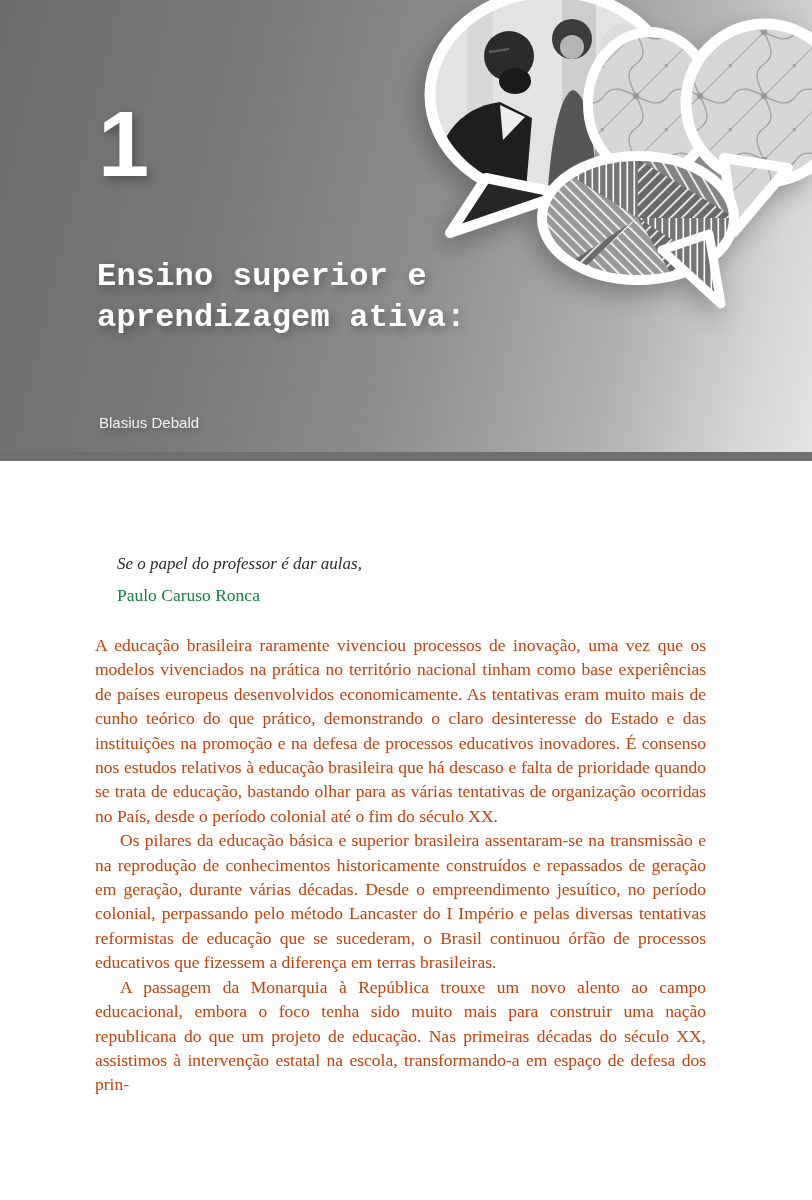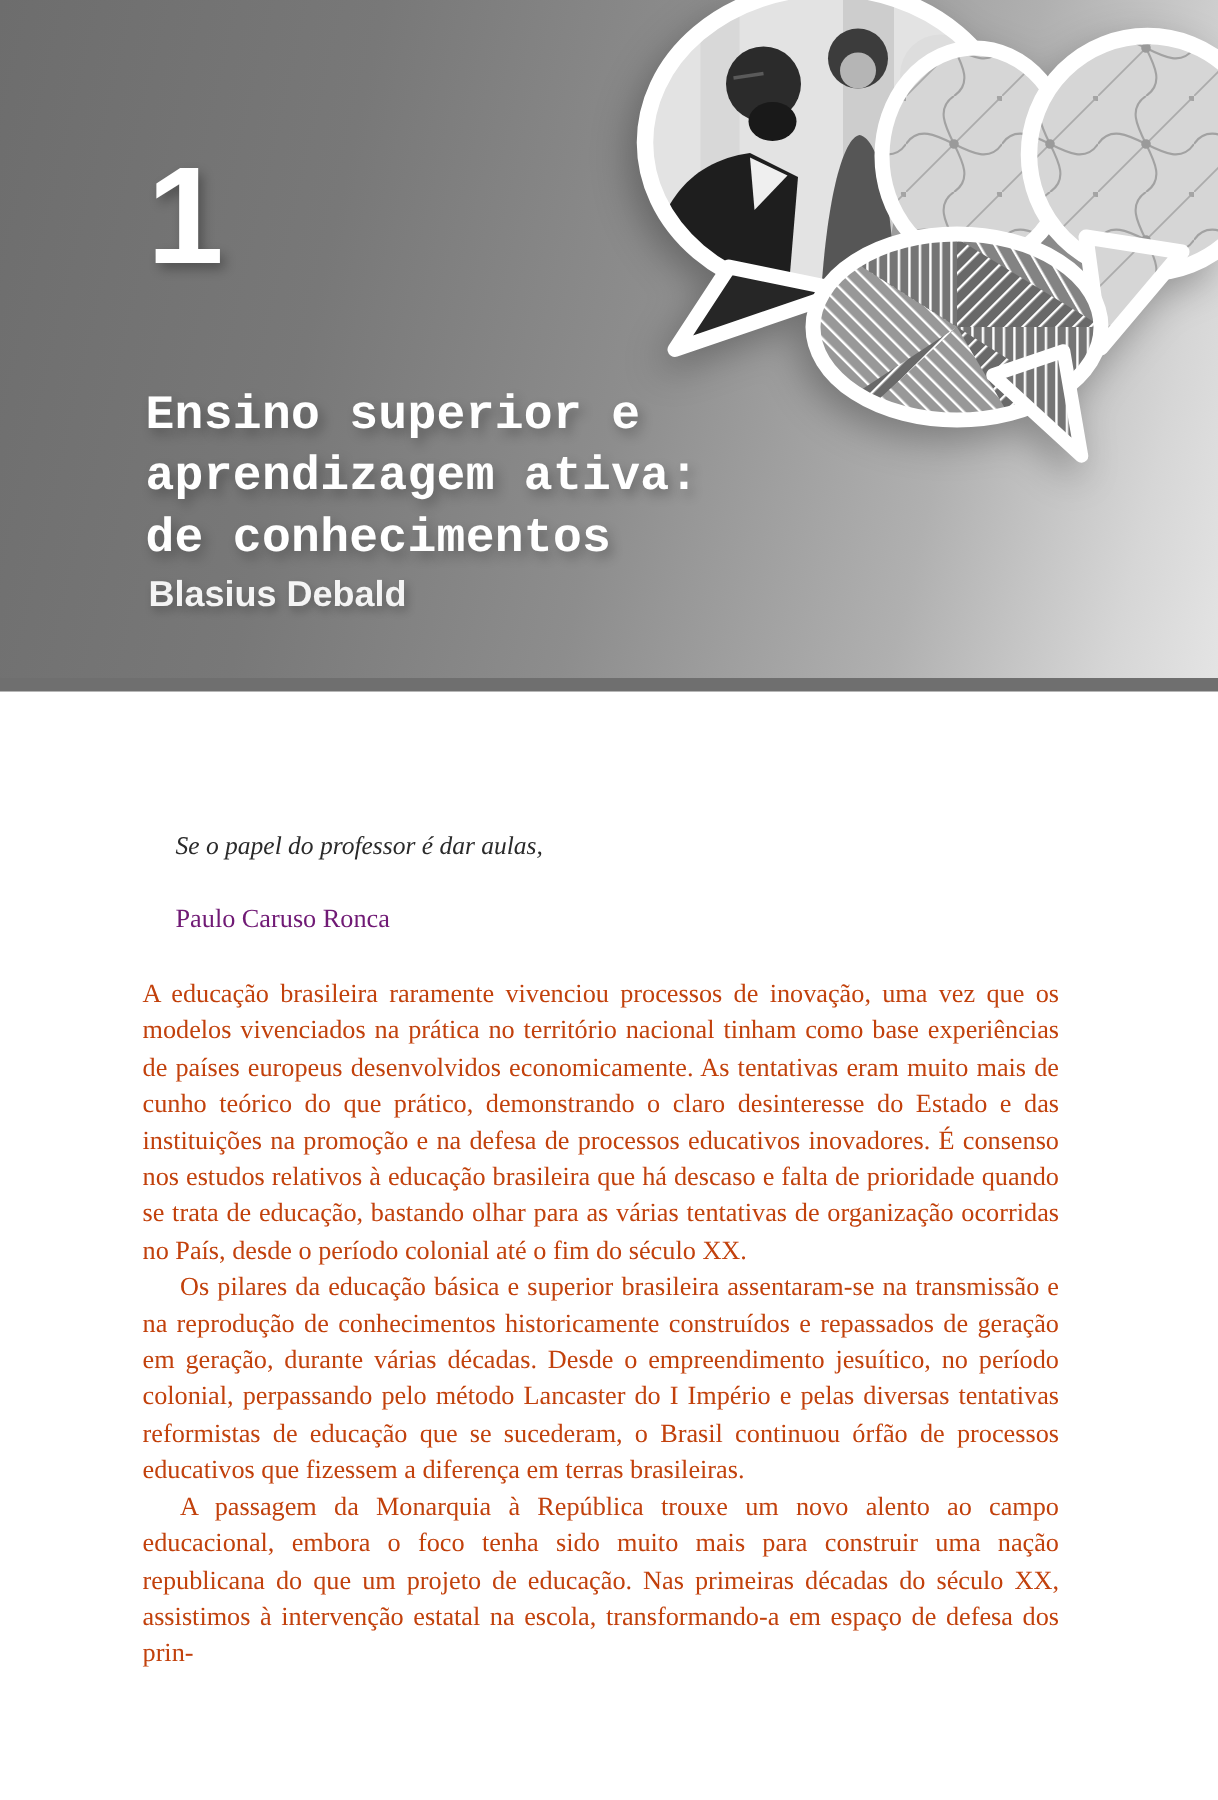--- a/index.html
+++ b/index.html
@@ -29,41 +29,41 @@
   .chapter-title {
     position:absolute; left:97px; top:226px;
     font-family:Liberation Mono, monospace;
     font-weight:700; font-size:32px; line-height:41px; color:#ffffff;
     letter-spacing:0.2px;
     text-shadow:3px 4px 8px rgba(0,0,0,0.28);
     margin-top:30px;
   }
   .chapter-title span { display:block; }
   .chapter-author {
-    position:absolute; left:99px; top:383px;
+    position:absolute; left:99px; top:414px;
     font-family:"Liberation Sans","DejaVu Sans",sans-serif;
-    font-weight:700; font-size:24px; color:#f4f4f4;
+    font-weight:400; font-size:15px; color:#f4f4f4;
     text-shadow:2px 3px 6px rgba(0,0,0,0.25);
   }
   .artwork {
     position:absolute; top:0; right:0;
     filter:drop-shadow(-5px 9px 12px rgba(0,0,0,0.28));
   }
 
   
   .page-body {
     position:absolute; top:459px; left:95px; width:611px;
     color:#1c1c1c;
   }
   .epigraph {
     margin-top:92px; margin-left:22px;
     font-style:italic; font-size:17px; line-height:26px; color:#2a2a2a;
   }
   .epigraph-attribution {
-    font-style:normal; font-size:17.5px; margin-top:22px; color:#701a75;
+    font-style:normal; font-size:17.5px; margin-top:5px; color:#15803d;
   }
   .paragraphs { margin-top:25px; }
   .paragraphs p {
     font-size:17.5px; line-height:24.4px; text-align:justify;
     text-indent:25px; color:#c2410c;
   }
   .paragraphs p.first { text-indent:0; }
 </style>
 </head>
 <body>
@@ -155,21 +155,20 @@
         <ellipse cx="226" cy="218" rx="96" ry="62" fill="none" stroke="#ffffff" stroke-width="10"></ellipse>
         <path d="M250,250 L309,304 L297,234 Z" fill="url(#pv)" stroke="#ffffff" stroke-width="9" stroke-linejoin="round"></path>
       </g>
     </svg>
 
     <div class="chapter-number">1</div>
 
     <h1 class="chapter-title">
       <span>Ensino superior e</span>
       <span>aprendizagem ativa:</span>
-      <span>de conhecimentos</span>
     </h1>
 
     <div class="chapter-author">Blasius Debald</div>
   </header>
 
   <div class="header-bar"></div>
 
   <main class="page-body">
     <div class="epigraph">
       <div class="epigraph-line">Se o papel do professor é dar aulas,</div>

